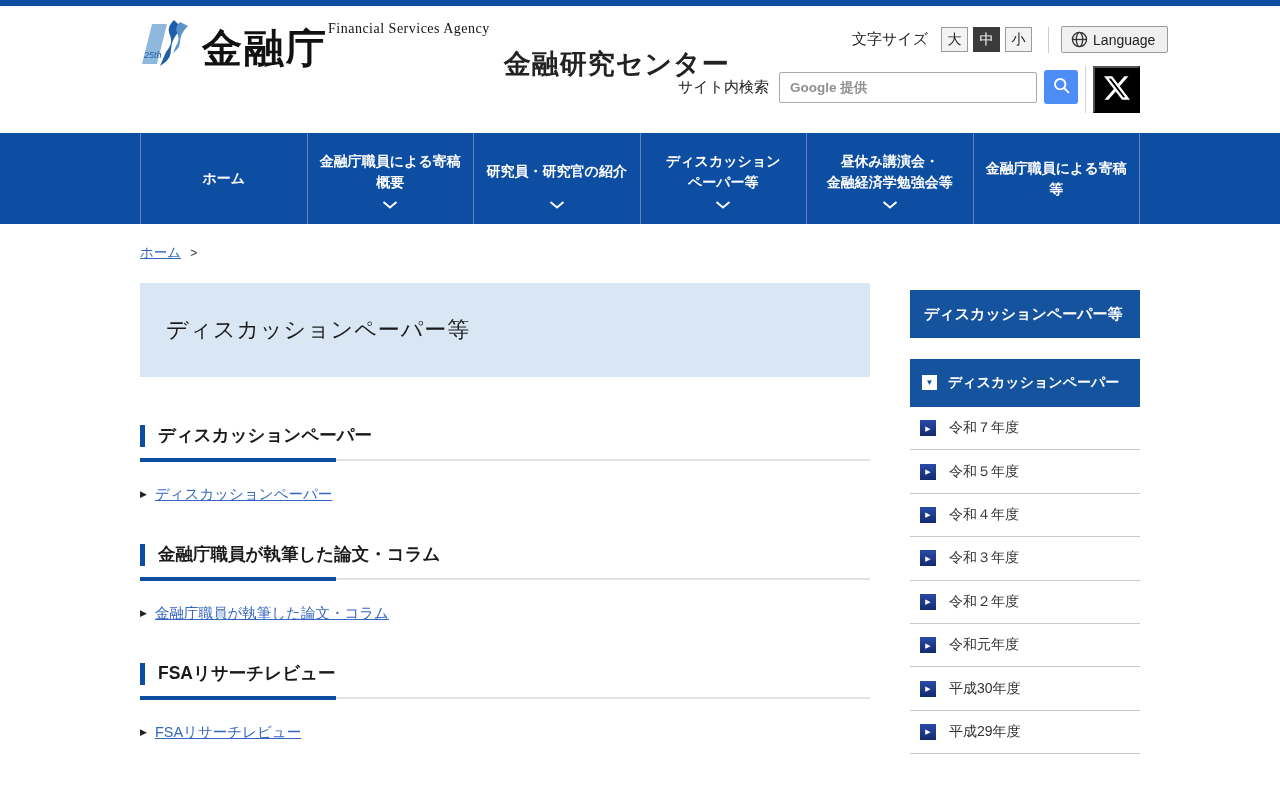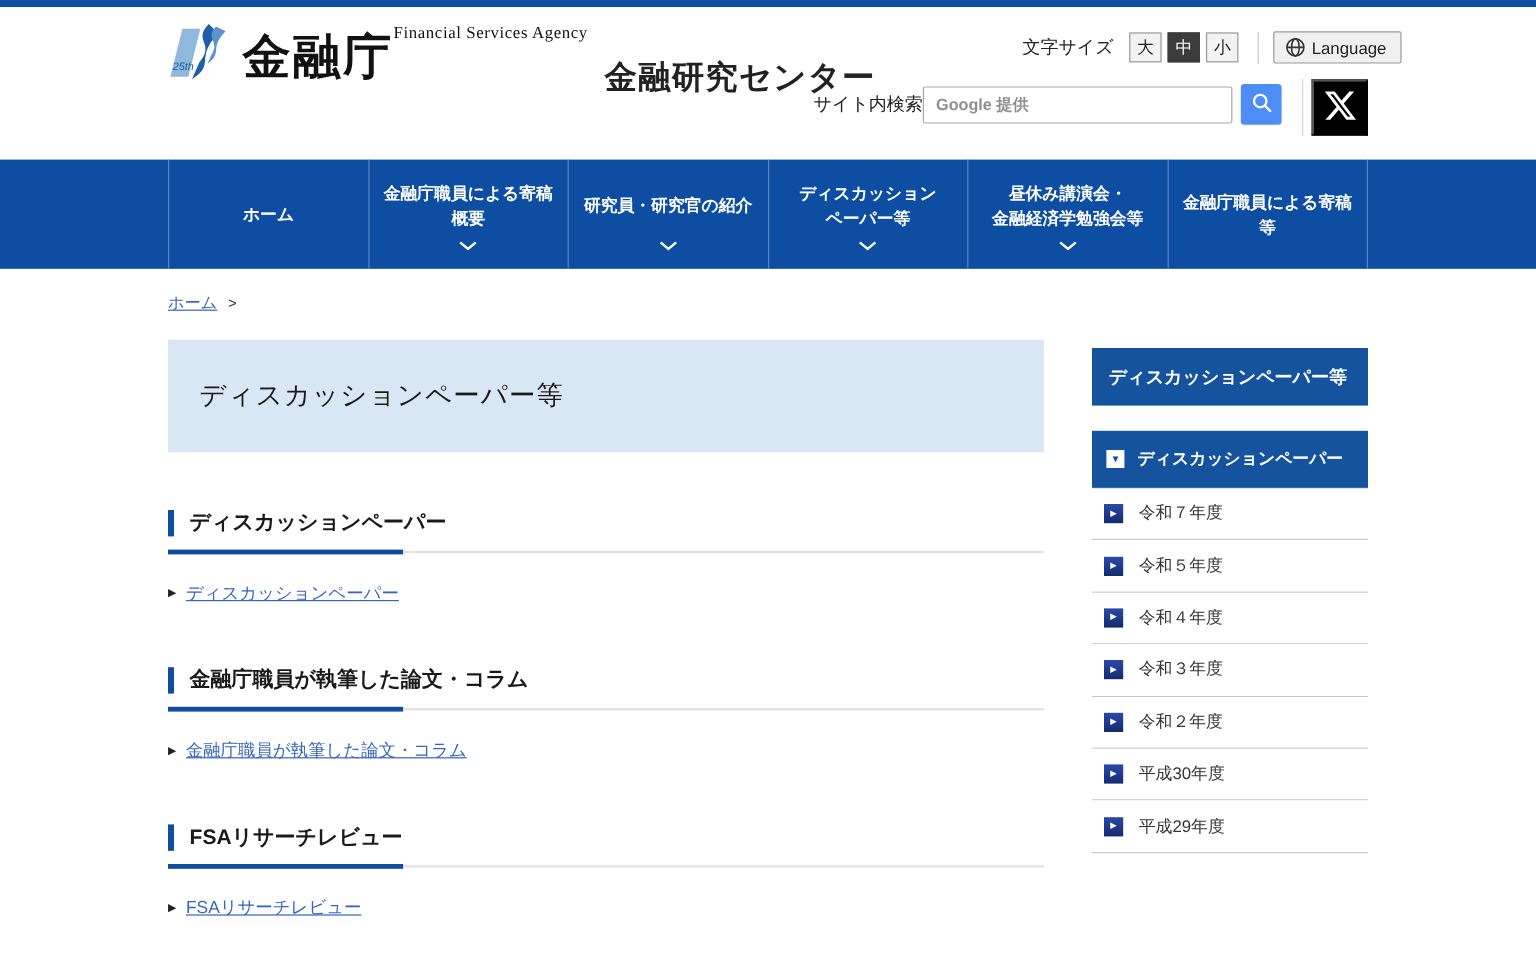--- a/index.html
+++ b/index.html
@@ -25,21 +25,21 @@
   .fontsize-label { font-size:15px; color:#222; margin-right:8px; }
   .fs-btn { width:27px; height:25px; display:flex; align-items:center; justify-content:center;
     font-size:14px; border:1px solid #9a9a9a; background:#f3f3f3; color:#222; margin-left:5px; cursor:pointer; }
   .fs-btn.selected { background:#3b3b3b; color:#fff; border-color:#3b3b3b; }
   .vsep-small { width:1px; height:26px; background:#ccc; margin:0 12px 0 16px; }
   .lang-btn { display:flex; align-items:center; gap:5px; border:1px solid #9a9a9a; background:#f0f0f0;
     border-radius:2px; padding:4px 12px 4px 9px; font-size:14px; color:#222; cursor:pointer; height:27px; }
   .globe-icon svg { display:block; }
 
   .search-row { position:absolute; top:64px; left:678px; display:flex; align-items:center; }
-  .search-label { font-size:15px; color:#222; }
+  .search-label { font-size:15px; color:#222; margin-right:10px; }
   .search-input { width:258px; height:31px; border:1px solid #a9a9a9; border-radius:2px;
     padding:0 10px; font-size:14px; color:#333; outline:none;font-weight:bold; }
   .search-input::placeholder { color:#8f8f8f; font-size:13.5px; }
   .search-btn { width:34px; height:34px; background:#4d8df6; border:none; border-radius:3px;
     margin-left:7px; display:flex; align-items:center; justify-content:center; cursor:pointer; }
   .vsep-x { position:absolute; top:60px; left:1085px; width:1px; height:47px; background:#d5d5d5; }
   .x-btn { position:absolute; top:60px; left:1093px; width:47px; height:47px; background:#000;
     display:flex; align-items:center; justify-content:center; cursor:pointer; }
 
   
@@ -59,21 +59,21 @@
   .crumb-sep { color:#333; margin-left:9px; font-size:12px; }
 
   
   .banner { position:absolute; top:283px; left:140px; width:730px; height:94px; background:#d9e7f4;
     display:flex; align-items:center; }
   .banner h1 { font-size:22px; font-weight:500; color:#1a1a1a; padding-left:26px; letter-spacing:1px; }
 
   
   .main { position:absolute; top:377px; left:140px; width:730px; }
   .section { margin-top:48px; }
-  .section + .section { margin-top:52px; }
+  .section + .section { margin-top:40px; }
   .sec-heading { font-size:17.5px; font-weight:bold; color:#1a1a1a; border-left:5px solid #0d4da2;
     padding-left:13px; line-height:1.25; }
   .sec-divider { margin-top:11px; height:4px; display:flex; align-items:center; }
   .sec-divider .blue { width:196px; height:4px; background:#0d4da2; }
   .sec-divider .gray { flex:1; height:2px; background:#e2e2e2; }
   .link-row { margin-top:23px; display:flex; align-items:center; font-size:14.5px; }
   .link-marker { color:#222; font-size:9px; margin-right:8px; line-height:1; }
   .link-row a { color:#3465c0; text-decoration:underline; }
 
   
@@ -304,20 +304,26 @@
       <div class="side-item">
         <span class="side-item-icon">
             <span>▶</span>
           </span>
         <span class="side-item-label">令和２年度</span>
       </div>
       <div class="side-item">
         <span class="side-item-icon">
             <span>▶</span>
           </span>
+        <span class="side-item-label">令和元年度</span>
+      </div>
+      <div class="side-item">
+        <span class="side-item-icon">
+            <span>▶</span>
+          </span>
         <span class="side-item-label">平成30年度</span>
       </div>
       <div class="side-item">
         <span class="side-item-icon">
             <span>▶</span>
           </span>
         <span class="side-item-label">平成29年度</span>
       </div>
     </div>
   </aside>

